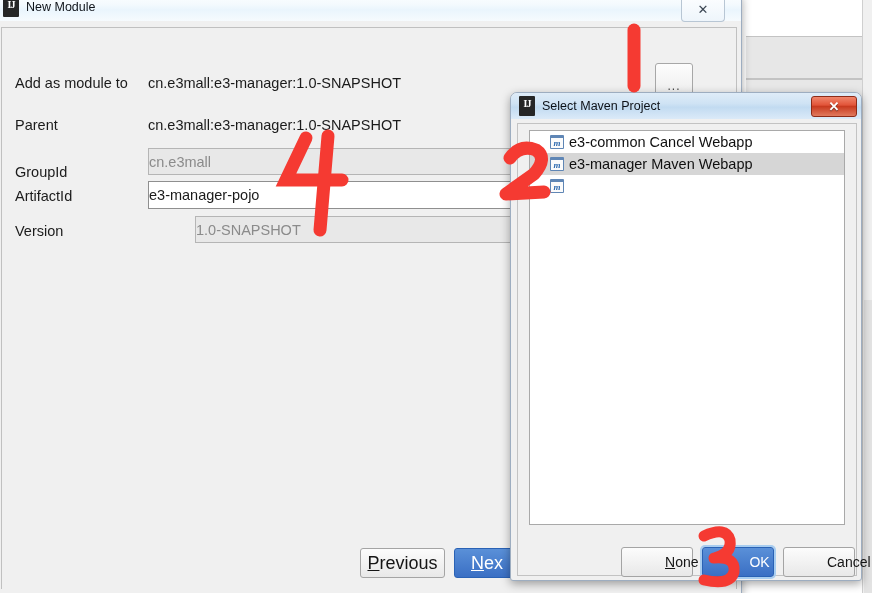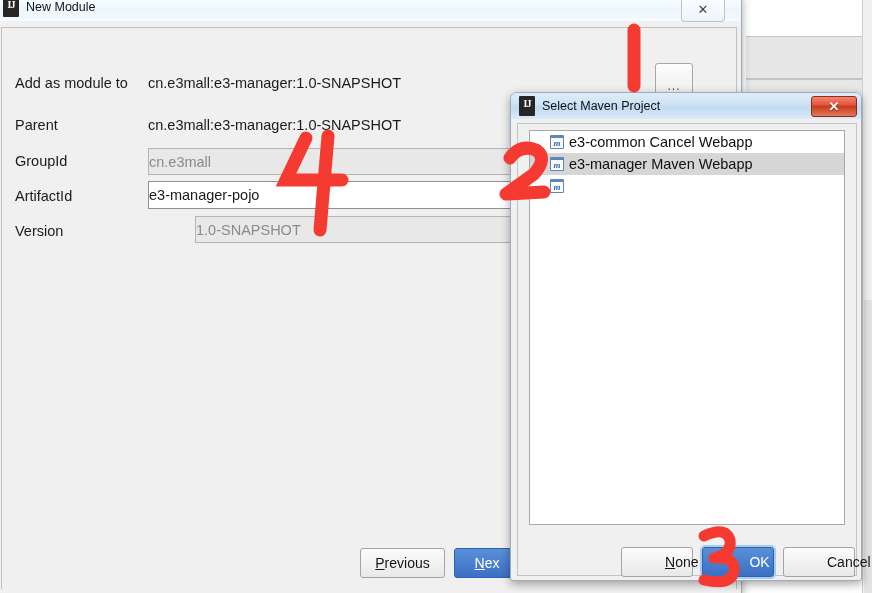--- a/index.html
+++ b/index.html
@@ -183,21 +183,21 @@
     text-align: center;
     line-height: 44px;
   }
   .wizard-btn {
     position: absolute;
     box-sizing: border-box;
     height: 30px;
     border: 1px solid #a4a4a4;
     border-radius: 3px;
     background: linear-gradient(to bottom, #fcfcfc, #e8e8e8);
-    font-size: 14px;
+    font-size: 18px;
     color: #151515;
     text-align: center;
     line-height: 28px;
   }
   .wizard-btn.primary {
     border: 1px solid #2a62b5;
     background: linear-gradient(to bottom, #5a90d8, #3a6fc4);
     color: #ffffff;
   }
   .mnemonic { text-decoration: underline; }
@@ -312,21 +312,21 @@
   <div class="btn-close-plain" style="right:16px; top:6px;">✕</div>
 
   <div class="nm-body">
 
     <div class="form-label" style="left:13px; top:47px;">Add as module to</div>
     <div class="form-static" style="left:146px; top:47px;">cn.e3mall:e3-manager:1.0-SNAPSHOT</div>
 
     <div class="form-label" style="left:13px; top:89px;">Parent</div>
     <div class="form-static" style="left:146px; top:89px;">cn.e3mall:e3-manager:1.0-SNAPSHOT</div>
 
-    <div class="form-label" style="left:13px; top:125px;">GroupId</div>
+    <div class="form-label" style="left:13px; top:136px;">GroupId</div>
     <div class="field disabled" style="left:146px; top:120px; width:590px; height:27px;">cn.e3mall</div>
 
     <div class="form-label" style="left:13px; top:160px;">ArtifactId</div>
     <div class="field enabled" style="left:146px; top:153px; width:590px; height:28px;">e3-manager-pojo</div>
 
     <div class="form-label" style="left:13px; top:195px;">Version</div>
     <div class="field disabled" style="left:146px; top:188px; width:590px; height:27px;margin-left:47px;">1.0-SNAPSHOT</div>
 
     <div class="browse-btn" style="left:653px; top:35px;">...</div>
     <div class="browse-btn" style="left:653px; top:77px;">...</div>

